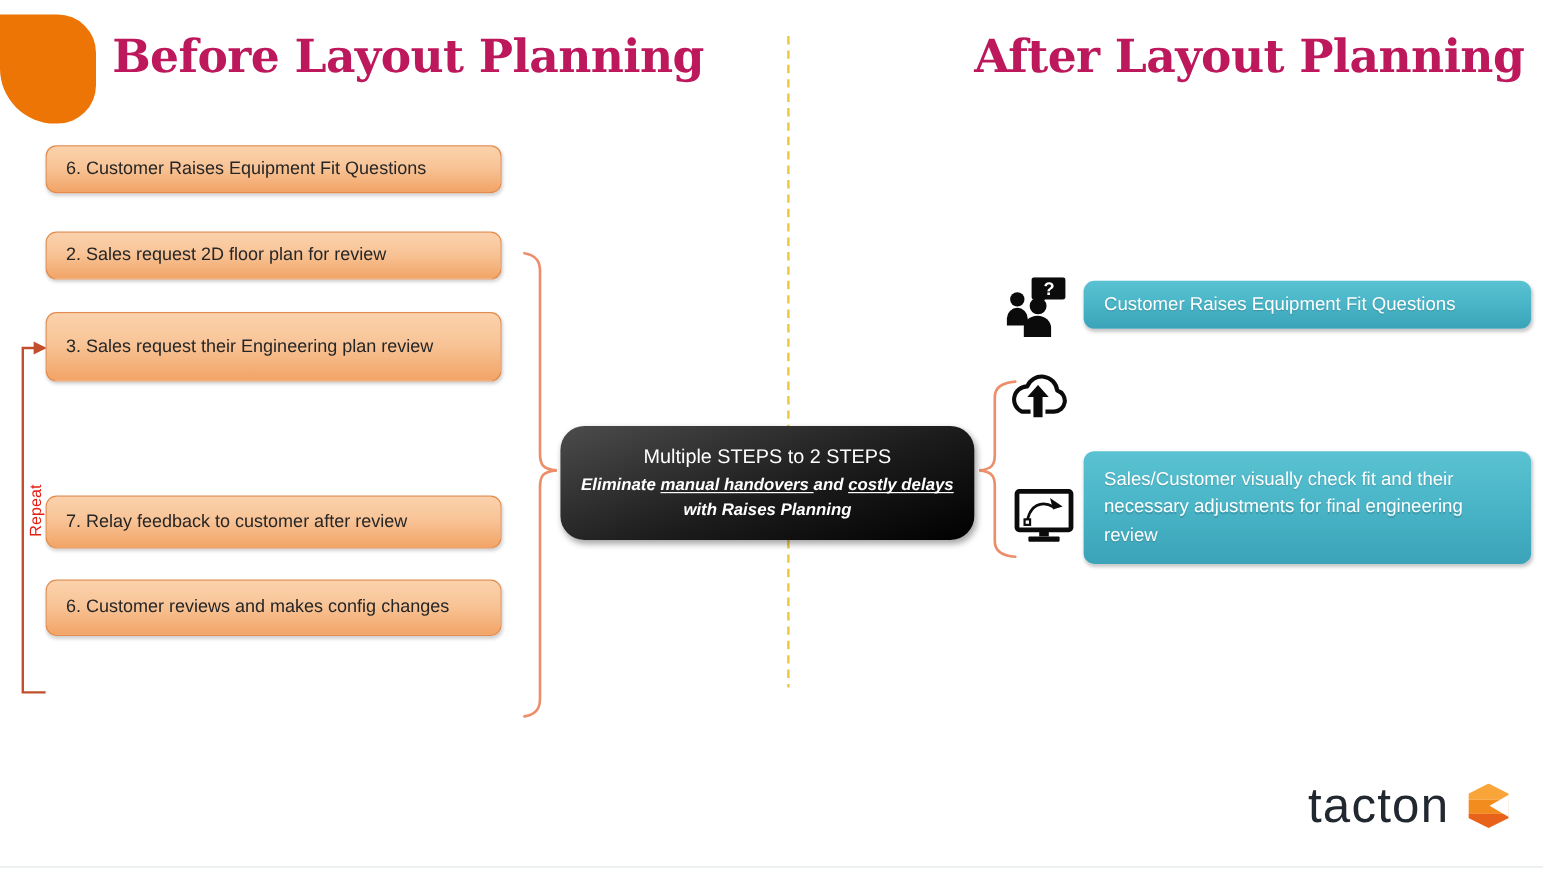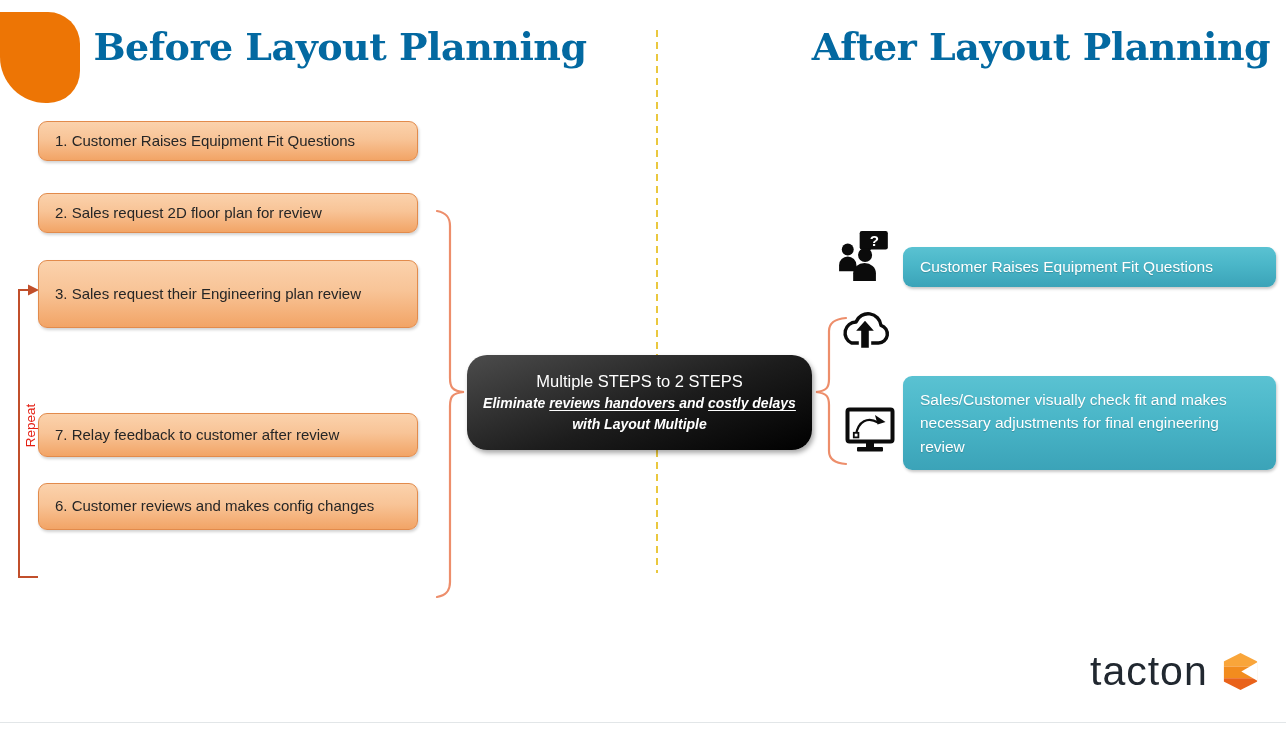--- a/index.html
+++ b/index.html
@@ -8,21 +8,21 @@
     position:relative; width:1286px; height:730px; background:#ffffff;
     overflow:hidden; font-family:"Liberation Sans", sans-serif;
   }
   
   .corner-shape {
     position:absolute; left:0; top:12px; width:80px; height:91px;
     background:#ED7505; border-radius:0 32px 32px 46px;
   }
   
   .title {
-    position:absolute; top:24px; text-align:center; color:#0369a1;
+    position:absolute; top:24px; text-align:center; color:#be185d;
     font-family:"DejaVu Serif", serif; font-weight:700; font-size:38px;
     letter-spacing:-0.5px; white-space:nowrap;
   }
   .title-before { left:60px;  width:560px; }
   .title-after  { left:771px; width:540px; }
 
   
   svg.connectors { position:absolute; left:0; top:0; width:1286px; height:730px; pointer-events:none; }
 
   
@@ -94,41 +94,41 @@
     <line x1="657" y1="30" x2="657" y2="573" stroke="#EAC83E" stroke-width="2" stroke-dasharray="7 5"></line>
     <path d="M437,211 C448,213 450,219 450,226 L450,378 C450,387 452,391 464,392 C452,393 450,397 450,406 L450,582 C450,589 448,595 437,597" fill="none" stroke="#ED8E6B" stroke-width="2.2" stroke-linecap="round"></path>
     <path d="M846,318 C833,319 829,324 829,331 L829,379 C829,387 827,391 816,392 C827,393 829,397 829,405 L829,451 C829,458 833,463 846,464" fill="none" stroke="#ED8E6B" stroke-width="2.2" stroke-linecap="round"></path>
     <g>
       <polyline points="38,577 19,577 19,290 29,290" fill="none" stroke="#C14F2B" stroke-width="2"></polyline>
       <polygon points="39,290 28,284.5 28,295.5" fill="#C14F2B"></polygon>
     </g>
   </svg>
 
   <div class="step-box" style="top:121px;height:40px">
-    <span>1. Customer Raises Equipment Fit Questions</span>
+    <span>6. Customer Raises Equipment Fit Questions</span>
   </div>
   <div class="step-box" style="top:193px;height:40px">
     <span>2. Sales request 2D floor plan for review</span>
   </div>
-  <div class="step-box" style="top:260px;height:68px">
+  <div class="step-box" style="top:260px;height:58px">
     <span>3. Sales request their Engineering plan review</span>
   </div>
   <div class="step-box" style="top:413px;height:44px">
     <span>7. Relay feedback to customer after review</span>
   </div>
   <div class="step-box" style="top:483px;height:47px">
     <span>6. Customer reviews and makes config changes</span>
   </div>
 
   <div class="repeat-label">Repeat</div>
 
   <div class="callout">
     <div class="callout-title">Multiple STEPS to 2 STEPS</div>
-    <div class="callout-sub"><span>Eliminate </span><span class="u">reviews handovers </span><span>and </span><span class="u">costly delays</span></div>
-    <div class="callout-sub">with Layout Multiple</div>
+    <div class="callout-sub"><span>Eliminate </span><span class="u">manual handovers </span><span>and </span><span class="u">costly delays</span></div>
+    <div class="callout-sub">with Raises Planning</div>
   </div>
 
   <div class="icon-wrap" style="left:838px;top:231px">
     <svg width="52" height="50" viewBox="0 0 48 46">
       <rect x="20" y="0" width="26" height="17" rx="2" fill="#0b0b0b"></rect>
       <polygon points="24,16 31,16 24,25" fill="#0b0b0b"></polygon>
       <text x="33.5" y="13.5" font-size="14" font-weight="bold" fill="#ffffff" text-anchor="middle" font-family="Liberation Sans, sans-serif">?</text>
       <circle cx="9" cy="17" r="5.5" fill="#0b0b0b"></circle>
       <path d="M1,37 v-5.5 a8,8 0 0 1 16,0 v5.5 z" fill="#0b0b0b"></path>
       <circle cx="25" cy="22" r="6.5" fill="#0b0b0b"></circle>
@@ -145,25 +145,25 @@
     <svg width="52" height="50" viewBox="0 0 52 46">
       <rect x="2.5" y="2.5" width="45" height="32" rx="2" fill="none" stroke="#0b0b0b" stroke-width="4"></rect>
       <rect x="21" y="34.5" width="8" height="5.5" fill="#0b0b0b"></rect>
       <rect x="12" y="40" width="26" height="4.5" rx="1" fill="#0b0b0b"></rect>
       <path d="M11,28 C13,14 23,9.5 33,15.5" fill="none" stroke="#0b0b0b" stroke-width="2.2"></path>
       <rect x="8.8" y="25.8" width="4.6" height="4.6" fill="#ffffff" stroke="#0b0b0b" stroke-width="1.8"></rect>
       <polygon points="30,8 40.5,15 32.5,17.5" fill="#0b0b0b"></polygon>
     </svg>
   </div>
 
-  <div class="teal-box" style="top:247px;height:40px">
+  <div class="teal-box" style="top:234px;height:40px">
     <span>Customer Raises Equipment Fit Questions</span>
   </div>
   <div class="teal-box" style="top:376px;height:94px">
-    <span>Sales/Customer visually check fit and makes necessary adjustments for final engineering review</span>
+    <span>Sales/Customer visually check fit and their necessary adjustments for final engineering review</span>
   </div>
 
   <div class="logo">
     <span class="logo-text">tacton</span>
     <svg class="logo-mark" width="37" height="39" viewBox="0 0 44 46">
       <defs>
         <clipPath id="hexclip">
             <polygon points="22,1 42,11 42,35 22,45 2,35 2,11"></polygon>
           </clipPath>
       </defs>

